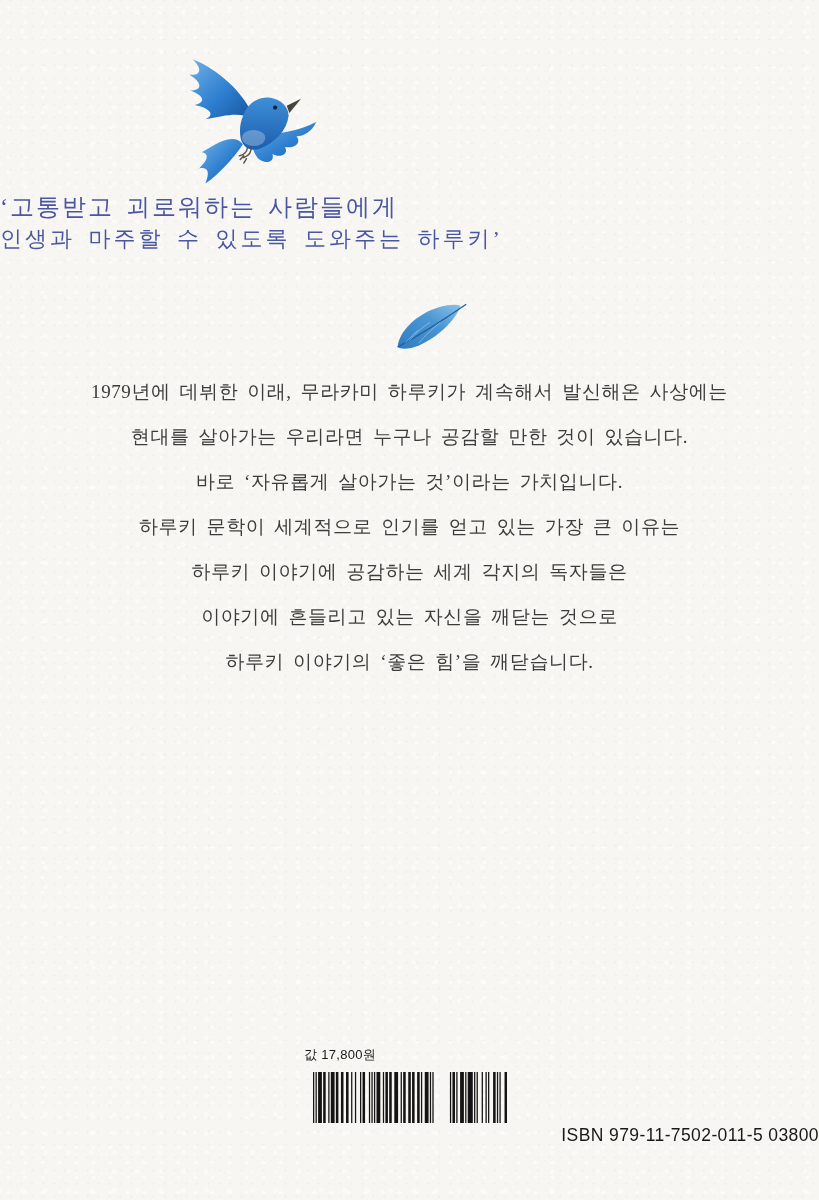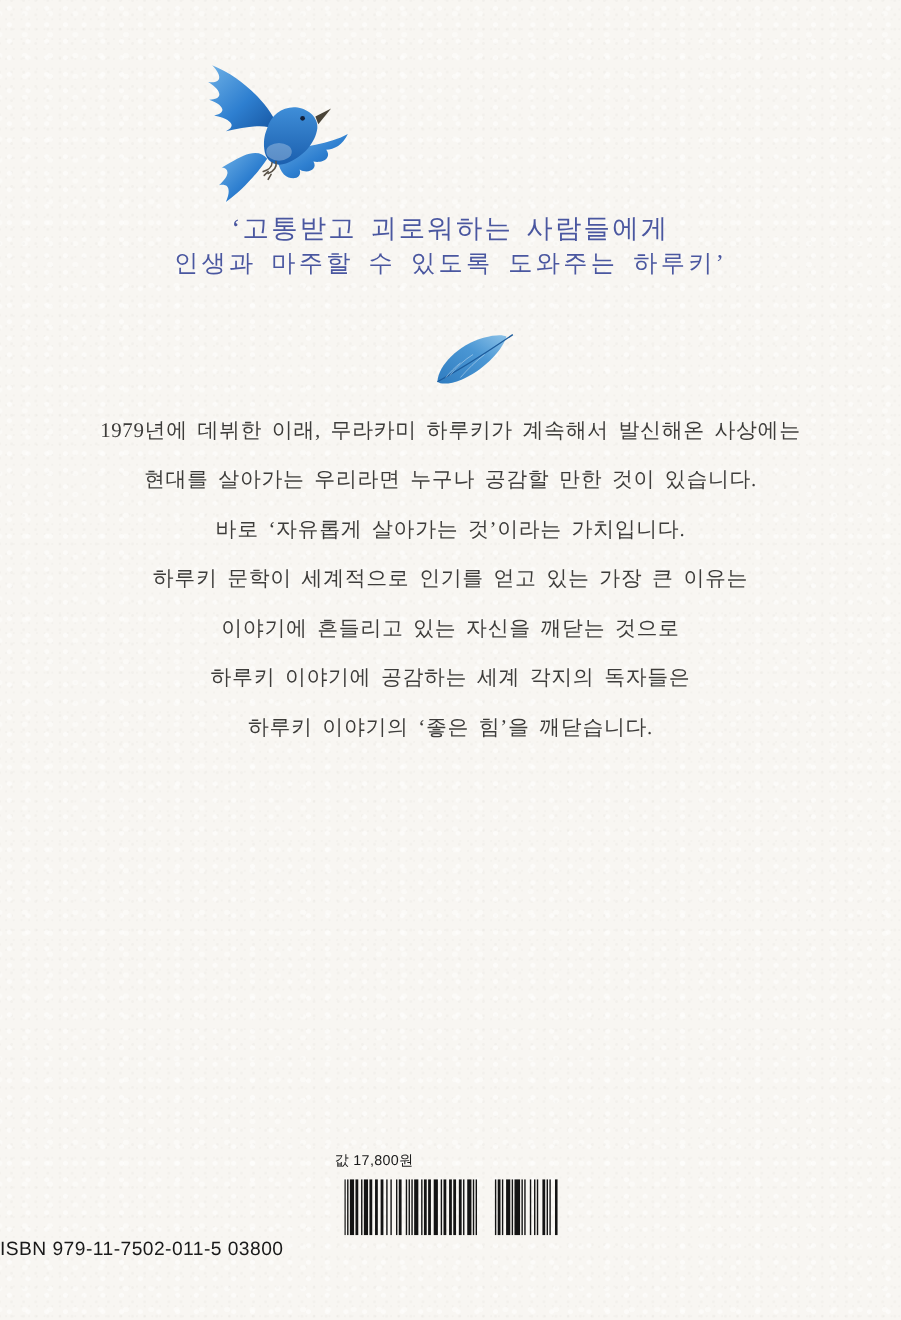--- a/index.html
+++ b/index.html
@@ -15,33 +15,33 @@
       radial-gradient(rgba(120,115,105,0.045) 14%, rgba(120,115,105,0) 15%),
       radial-gradient(rgba(255,255,255,0.4) 16%, rgba(255,255,255,0) 17%),
       radial-gradient(rgba(120,115,105,0.035) 12%, rgba(120,115,105,0) 13%);
     background-size:17px 15px, 11px 13px, 23px 19px, 7px 9px;
     background-position:0 0, 5px 7px, 11px 3px, 2px 4px;
     font-family:"Liberation Serif","DejaVu Serif",serif;
   }
   .illu{position:absolute;}
   .bird{left:166px;top:50px;width:152px;height:142px;}
   .feather{left:390px;top:300px;width:80px;height:56px;}
-  .quote{position:absolute;left:0;width:100%;text-align:center;
+  .quote{position:absolute;left:0;width:100%;text-align:left;
          font-family:"Liberation Serif","DejaVu Serif",serif;}
   .quote-line1{top:191px;font-size:24px;letter-spacing:2px;word-spacing:4px;}
   .quote-line2{top:224px;font-size:22px;letter-spacing:3px;word-spacing:5px;}
   .body-text{position:absolute;left:0;top:369px;width:100%;text-align:center;}
   .body-line{height:45px;line-height:45px;font-size:19px;letter-spacing:0.6px;
              word-spacing:3.5px;color:#3d3c3a;}
   .price{position:absolute;left:304px;top:1046px;width:194px;text-align:left;
          font-family:"Liberation Sans","DejaVu Sans",sans-serif;
          font-size:13px;color:#191919;letter-spacing:0.3px;}
   .barcode-svg{position:absolute;left:313px;top:1072px;width:194px;height:51px;}
   .barcode-svg rect{fill:#141414;}
-  .isbn{position:absolute;left:0;top:1125px;width:100%;text-align:left;
+  .isbn{position:absolute;left:0;top:1125px;width:100%;text-align:right;
         font-family:"Liberation Sans","DejaVu Sans",sans-serif;
         font-size:17.5px;color:#191919;letter-spacing:0.4px;}
 </style>
 </head>
 <body>
 
 <div class="cover">
 
   <svg class="illu bird" viewBox="0 0 170 150" xmlns="http://www.w3.org/2000/svg">
     <defs>
@@ -97,22 +97,22 @@
       C63,3 71,3 74,5 C69,20 50,38 31,46 C21,50 12,51 8,48 Z"></path>
     <path d="M8,48 C30,36 58,18 80,3" stroke="#1d5c9c" stroke-width="1.3" fill="none"></path>
     <path d="M20,42 C26,34 34,27 42,22 M30,44 C37,36 45,28 53,22 M16,44 C20,39 25,34 30,30" stroke="rgba(255,255,255,0.45)" stroke-width="0.8" fill="none"></path>
   </svg>
 
   <div class="body-text">
     <div class="body-line">1979년에 데뷔한 이래, 무라카미 하루키가 계속해서 발신해온 사상에는</div>
     <div class="body-line">현대를 살아가는 우리라면 누구나 공감할 만한 것이 있습니다.</div>
     <div class="body-line">바로 ‘자유롭게 살아가는 것’이라는 가치입니다.</div>
     <div class="body-line">하루키 문학이 세계적으로 인기를 얻고 있는 가장 큰 이유는</div>
+    <div class="body-line">하루키 이야기에 공감하는 세계 각지의 독자들은</div>
     <div class="body-line">이야기에 흔들리고 있는 자신을 깨닫는 것으로</div>
-    <div class="body-line">하루키 이야기에 공감하는 세계 각지의 독자들은</div>
     <div class="body-line">하루키 이야기의 ‘좋은 힘’을 깨닫습니다.</div>
   </div>
 
   <div class="price">값 17,800원</div>
 
   <svg class="barcode-svg" id="barcode" viewBox="0 0 194 51" preserveAspectRatio="none" xmlns="http://www.w3.org/2000/svg">
       <rect x="0.00" y="0" width="1.27" height="51"></rect>
       <rect x="2.54" y="0" width="1.27" height="51"></rect>
       <rect x="5.08" y="0" width="3.81" height="51"></rect>
       <rect x="10.16" y="0" width="2.54" height="51"></rect>

